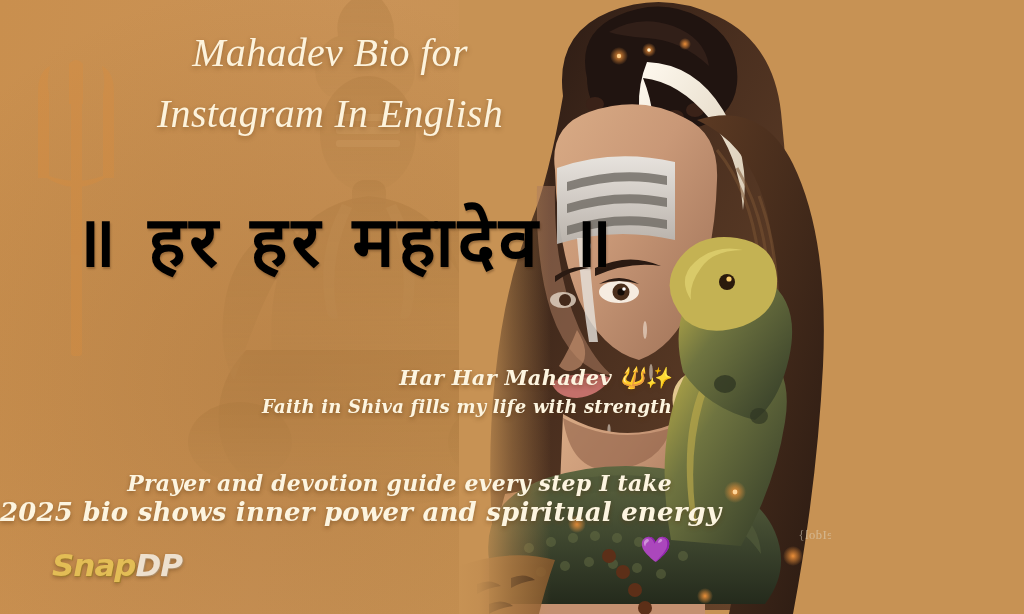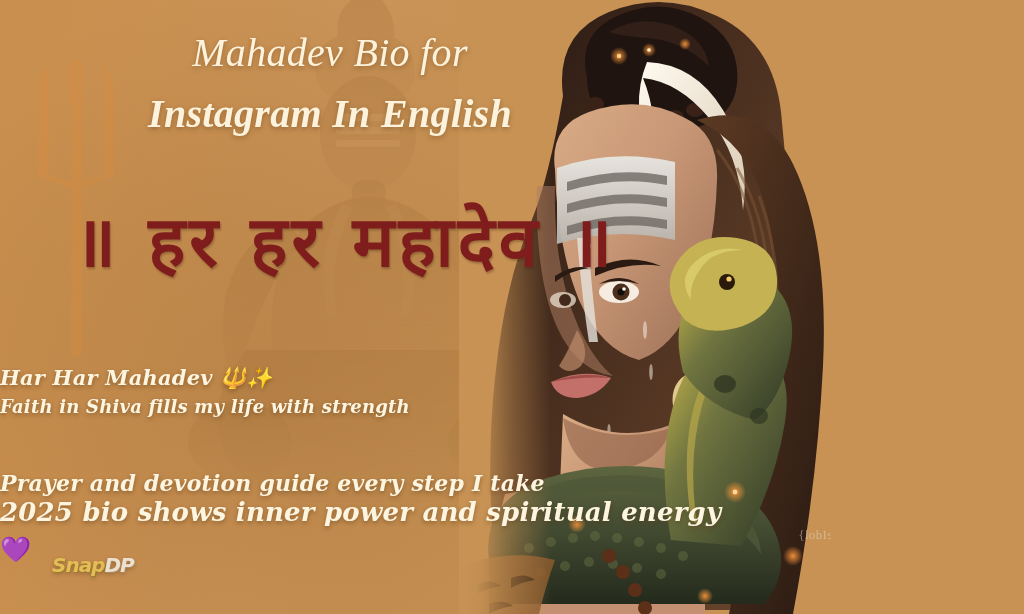--- a/index.html
+++ b/index.html
@@ -58,42 +58,42 @@
     text-align:center;
     color:#fdf3dc;
     font-family:"Liberation Serif", serif;
     font-style:italic;
     font-size:40px;
     line-height:61px;
     letter-spacing:.3px;
     text-shadow:0 2px 5px rgba(90,52,18,.40);
     z-index:6;
   }
-  .headline .l2 { display:block;font-weight:bold; }
+  .headline .l2 { display:block; }
 
   
   .mantra {
     position:absolute; left:0; top:196px;
     width:690px;
     text-align:center;
     font-family:"DejaVu Sans", sans-serif;
     font-weight:bold;
     font-size:70px;
     line-height:92px;
-    color:#7f1d1d;
+    color:#000000;
     letter-spacing:4px;
     text-shadow:1px 2px 2px rgba(60,34,12,.30);
     z-index:6;
   }
 
   
   .bio {
     position:absolute; left:0; top:364px;
     width:672px;
-    text-align:left;
+    text-align:right;
     z-index:6;
     font-family:"DejaVu Serif", serif;
     font-style:italic;
     font-weight:bold;
     color:#fdf5e0;
     font-size:21.5px;
     line-height:28.5px;
     letter-spacing:.2px;
     text-shadow:0 2px 4px rgba(86,50,16,.45);
   }
@@ -107,21 +107,21 @@
     font-family:"DejaVu Sans", sans-serif; font-style:normal;
     font-size:25px; color:#a78bfa; text-shadow:none;
   }
 
   
   .logo {
     position:absolute; left:52px; top:546px;
     z-index:7;
     font-family:"DejaVu Sans", sans-serif;
     font-weight:bold;
-    font-size:20px;
+    font-size:31px;
     font-style:italic;
     letter-spacing:-1px;
     line-height:38px;
     opacity:.88;
     white-space:nowrap;
   }
   .logo .snap { color:#e8c457; text-shadow:1px 1px 0 #9a7a2a, 0 2px 4px rgba(70,40,10,.45); }
   .logo .dp   { color:#f4ece0; text-shadow:1px 1px 0 #a98a66, 0 2px 4px rgba(70,40,10,.45); }
 
   

